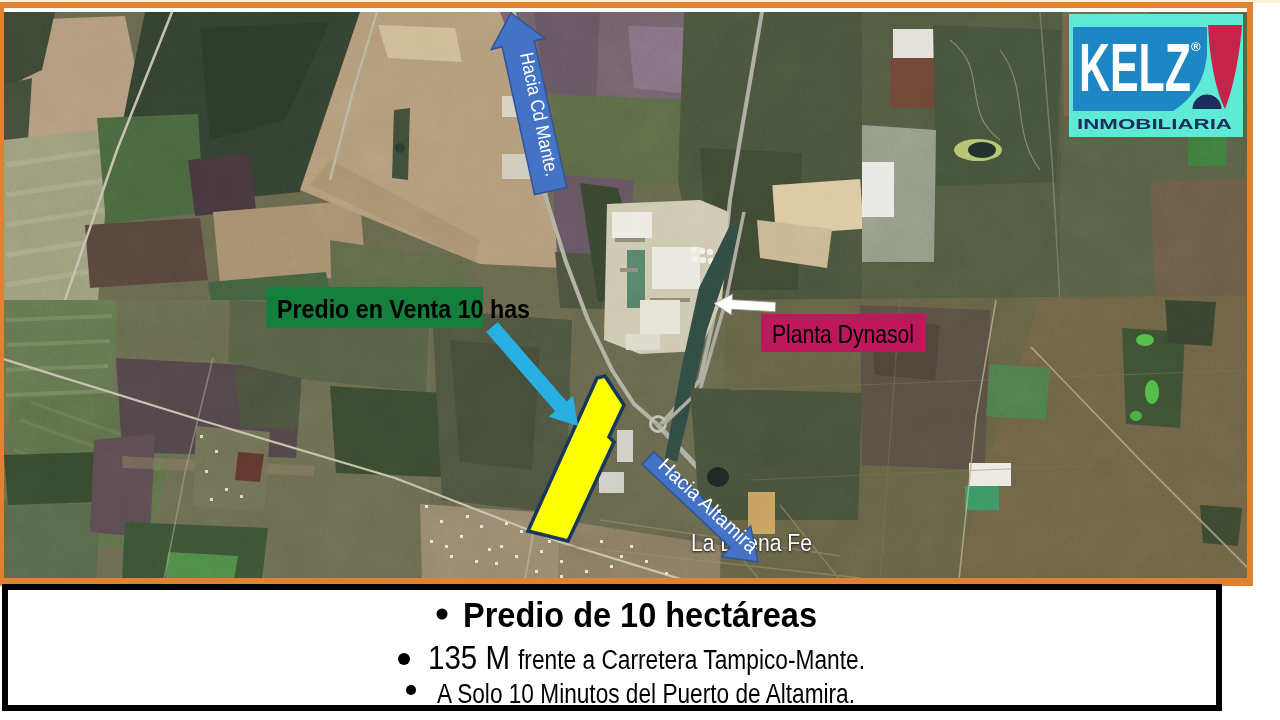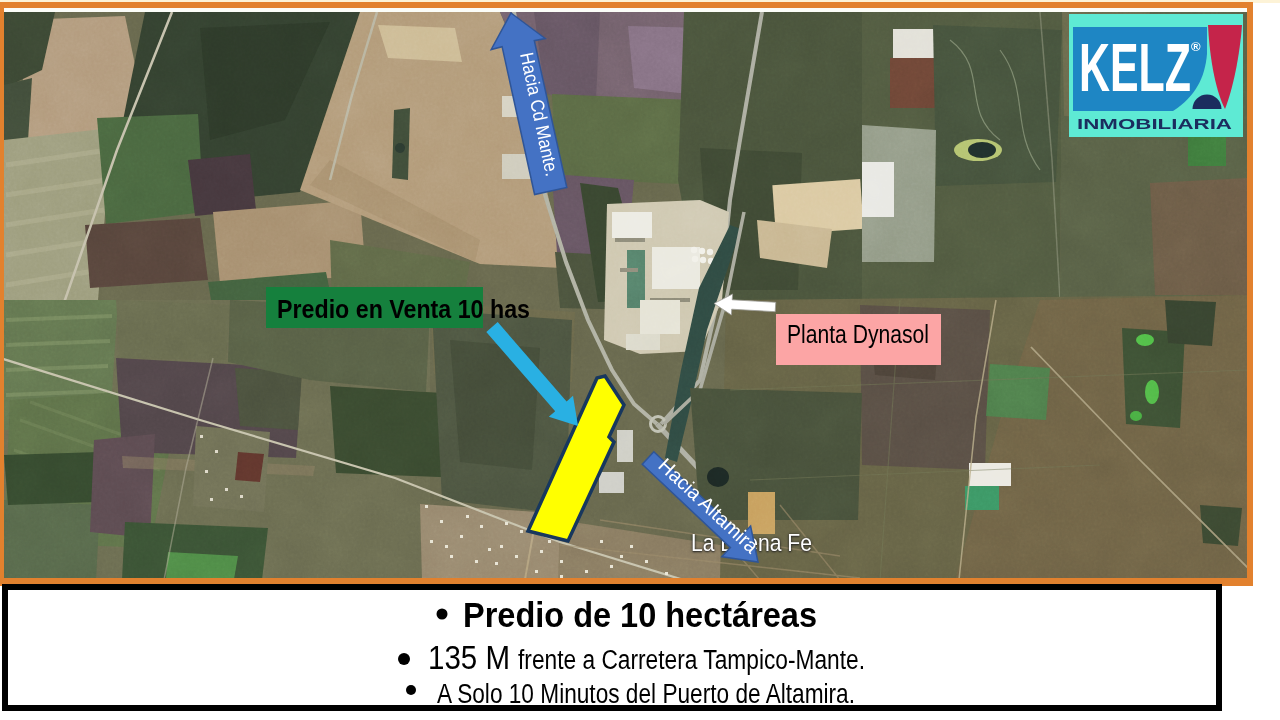--- a/index.html
+++ b/index.html
@@ -319,21 +319,21 @@
     <text x="657" y="467" font-size="20" fill="#ffffff" font-family="Liberation Sans, sans-serif" textLength="128" lengthAdjust="spacingAndGlyphs" transform="rotate(43 657 467)">Hacia Altamira</text>
   </g>
 </svg>
 
 <div class="abs" style="left:266px;top:287px;width:217px;height:41px;background:#15803d;">
   <svg width="274" height="41" viewBox="0 0 274 41">
       <text x="11" y="31" font-size="26.5" font-weight="bold" fill="#000000" font-family="Liberation Sans, sans-serif" textLength="253" lengthAdjust="spacingAndGlyphs">Predio en Venta 10 has</text>
     </svg>
 </div>
 
-<div class="abs" style="left:761px;top:314px;width:165px;height:51px;background:#fca5a5;margin-left:15px;">
+<div class="abs" style="left:761px;top:314px;width:165px;height:38px;background:#be185d;">
   <svg width="165" height="38" viewBox="0 0 165 38">
       <text x="11" y="28.5" font-size="25" fill="#000000" font-family="Liberation Sans, sans-serif" textLength="142" lengthAdjust="spacingAndGlyphs">Planta Dynasol</text>
     </svg>
 </div>
 
 <div class="abs" style="left:1069px;top:14px;width:174px;height:123px;background:#5eead4;">
   <svg width="174" height="123" viewBox="0 0 174 123">
 
     <path d="M4,13 H138 V40 C136,63 127,82 104,97 H4 Z" fill="#1e86c4"></path>
 

